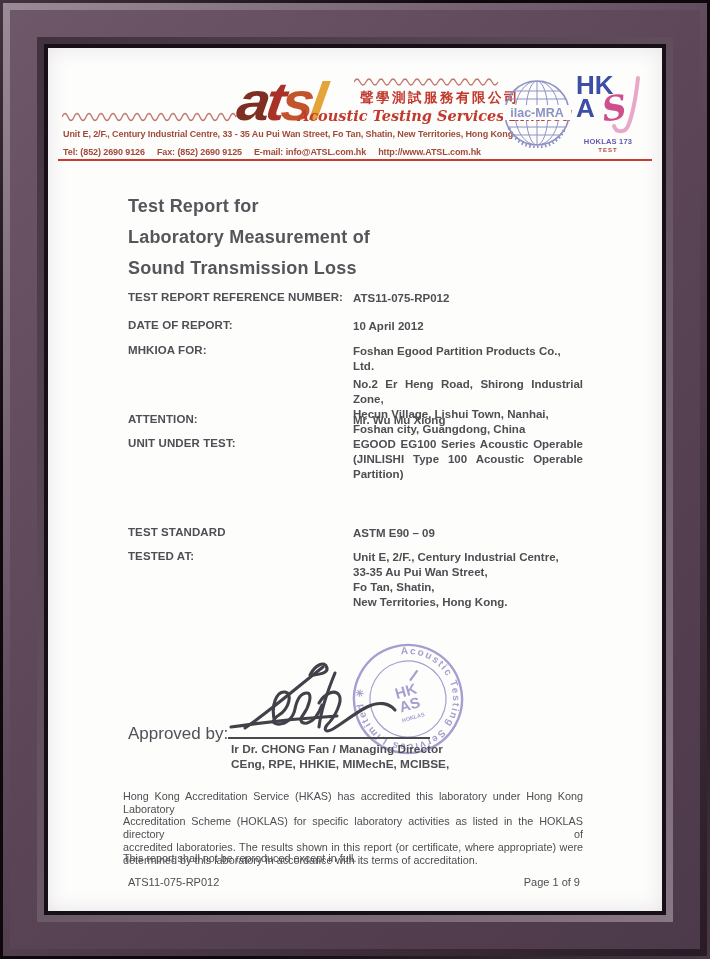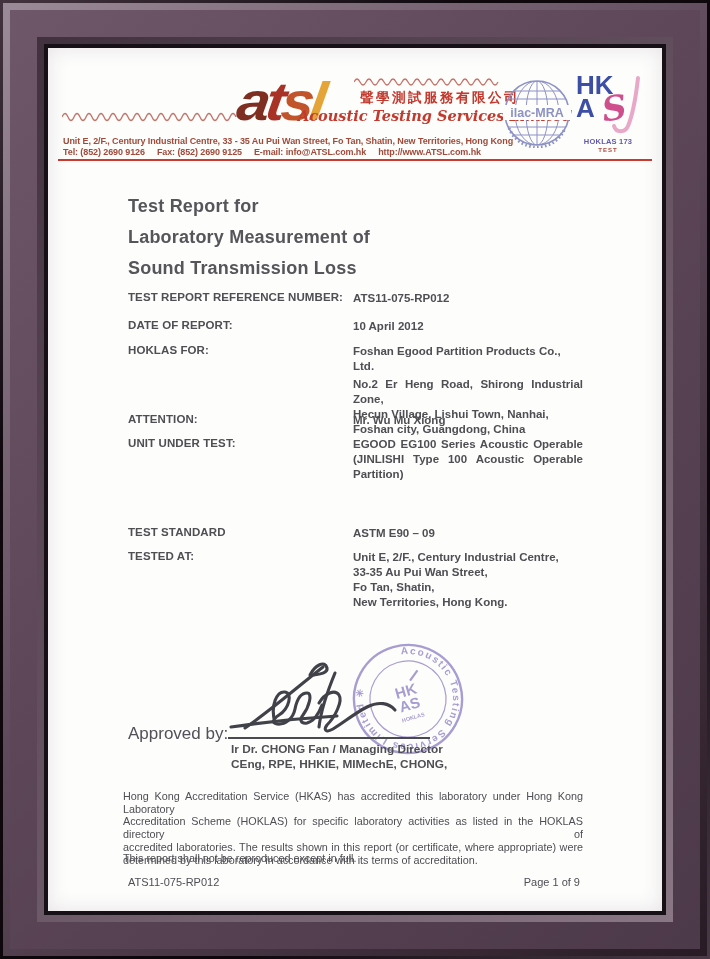--- a/index.html
+++ b/index.html
@@ -22,21 +22,21 @@
              font-size:54px;letter-spacing:-4px;transform:skewX(-8deg) scaleX(1.1);
              transform-origin:left bottom;line-height:1;}
   .lc0{color:#7f2e22}.lc1{color:#a83226}.lc2{color:#c2542c}.lc3{color:#e5a437}
   .cn{position:absolute;left:312px;top:41px;font-size:13.5px;font-weight:700;
       color:#c23a2e;letter-spacing:2.5px;white-space:nowrap;}
   .en-script{position:absolute;left:250px;top:59px;width:205px;text-align:right;
       font-family:"DejaVu Serif",serif;font-style:italic;font-weight:700;
       font-size:14.5px;color:#c23a2e;white-space:nowrap;}
   .addr1,.addr2{position:absolute;left:15px;color:#a04a3a;font-weight:700;
       font-size:9px;letter-spacing:-.1px;white-space:pre;}
-  .addr1{top:88px;}
+  .addr1{top:81px;}
   .addr2{top:99px;}
   .redline{position:absolute;left:10px;top:111px;width:594px;height:2.3px;background:#c93a31;}
 
   
   .hkas{position:absolute;left:528px;top:26px;width:74px;height:86px;}
   .hkas .blue{color:#3c4ea6;font-weight:900;font-size:26px;line-height:23px;letter-spacing:0;}
   .hkas .pink-s{position:absolute;left:26px;top:14px;font-family:"DejaVu Serif",serif;
       font-style:italic;font-weight:700;font-size:34px;color:#cf4f8c;transform:rotate(-8deg);}
   .hkas .hoklas{position:absolute;left:0;top:63px;width:64px;text-align:center;
       font-size:7.5px;font-weight:700;color:#6059ae;letter-spacing:.2px;}
@@ -134,21 +134,21 @@
       <div>Laboratory Measurement of</div>
       <div>Sound Transmission Loss</div>
     </div>
 
     <div class="lbl" style="top:243px">TEST REPORT REFERENCE NUMBER:</div>
     <div class="val" style="top:243px">ATS11-075-RP012</div>
 
     <div class="lbl" style="top:271px">DATE OF REPORT:</div>
     <div class="val" style="top:271px">10 April 2012</div>
 
-    <div class="lbl" style="top:296px">HOKLAS FOR:</div>
+    <div class="lbl" style="top:296px">MHKIOA FOR:</div>
     <div class="val" style="top:296px">Foshan Egood Partition Products Co., Ltd.</div>
 
     <div class="val" style="top:329px">
       <div class="jl">No.2 Er Heng Road, Shirong Industrial Zone,</div>
       <div>Hecun Village, Lishui Town, Nanhai,</div>
       <div>Foshan city, Guangdong, China</div>
     </div>
 
     <div class="lbl" style="top:365px">ATTENTION:</div>
     <div class="val" style="top:365px">Mr. Wu Mu Xiong</div>
@@ -196,21 +196,21 @@
         <path d="M120 28 C 113 45, 106 65, 104 82"></path>
         <path d="M104 58 C 110 48, 120 44, 124 50 C 128 56, 120 72, 112 80 C 108 85, 111 88, 118 84 C 128 78, 140 68, 152 62 C 164 56, 174 58, 180 65"></path>
         <path d="M16 82 C 50 77, 90 73, 122 71"></path>
       </g>
     </svg>
 
     <div class="approved">Approved by:</div>
     <div class="sigline"></div>
     <div class="signer">
       <div>Ir Dr. CHONG Fan / Managing Director</div>
-      <div>CEng, RPE, HHKIE, MIMechE, CHONG,</div>
+      <div>CEng, RPE, HHKIE, MIMechE, MCIBSE,</div>
     </div>
 
     <div class="accred">
       <div class="jl">Hong Kong Accreditation Service (HKAS) has accredited this laboratory under Hong Kong Laboratory</div>
       <div class="jl">Accreditation Scheme (HOKLAS) for specific laboratory activities as listed in the HOKLAS directory of</div>
       <div class="jl">accredited laboratories. The results shown in this report (or certificate, where appropriate) were</div>
       <div>determined by this laboratory in accordance with its terms of accreditation.</div>
     </div>
 
     <div class="note">This report shall not be reproduced except in full.</div>

